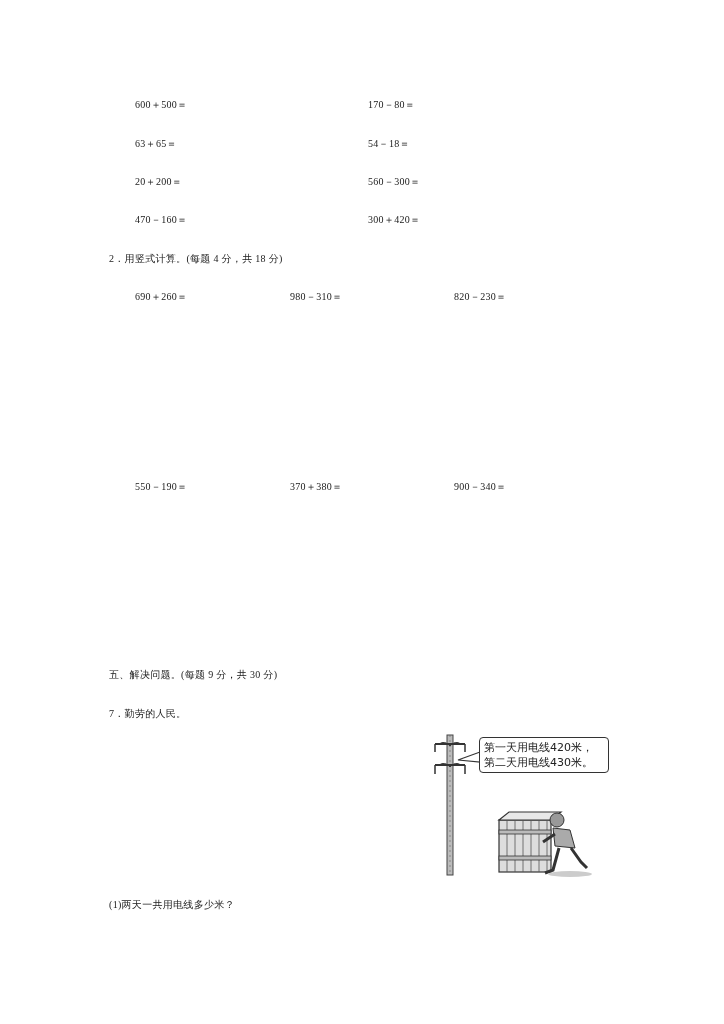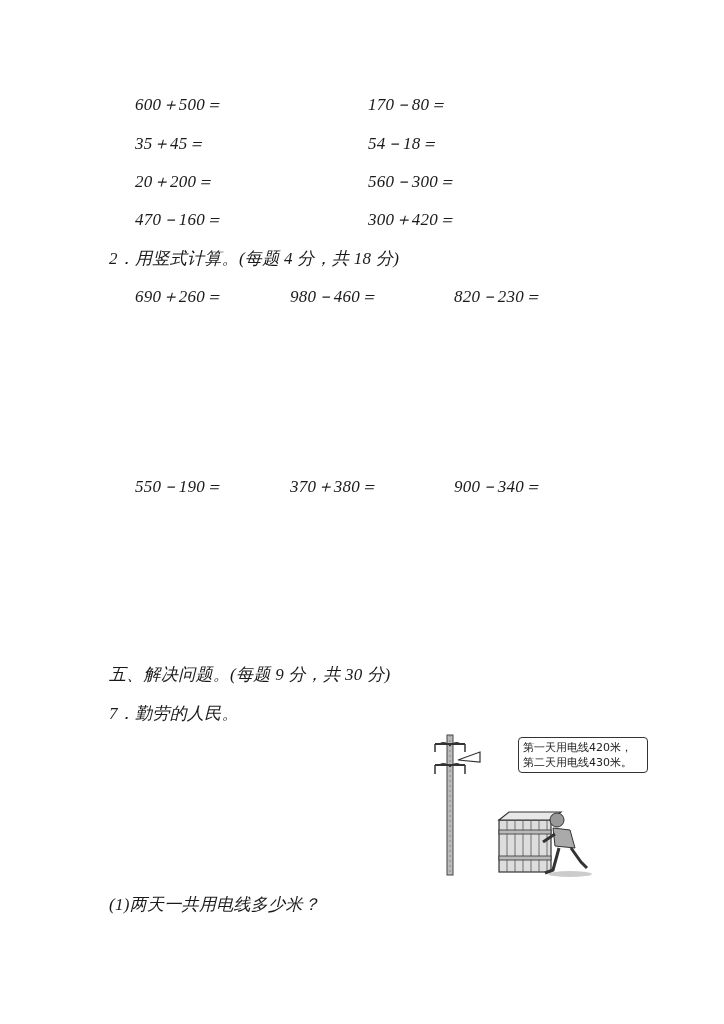--- a/index.html
+++ b/index.html
@@ -1,42 +1,42 @@
 <!DOCTYPE html>
 <html><head>
 <meta charset="utf-8">
 <style>
   html, body { margin: 0; padding: 0; background: #ffffff; }
   body { width: 724px; height: 1024px; position: relative; overflow: hidden;
          font-family: "Liberation Serif", "DejaVu Serif", serif; color: #1a1a1a; }
-  .t { position: absolute; font-size: 17px; line-height: 18px; white-space: nowrap; letter-spacing: 0.3px; font-style: italic; }
+  .t { position: absolute; font-size: 10px; line-height: 18px; white-space: nowrap; letter-spacing: 0.3px; }
   .illus { position: absolute; left: 425px; top: 730px; width: 195px; height: 150px; }
   .bubble { position: absolute; left: 54px; top: 7px; width: 130px; height: 36px;
             border: 1.5px solid #333; border-radius: 4px; background: #fff;
             font-family: "DejaVu Sans", sans-serif; font-size: 11px; line-height: 15px;
-            padding: 2px 4px; box-sizing: border-box; color: #222; margin-left: 39px; }
+            padding: 2px 4px; box-sizing: border-box; color: #222; }
   .bubble div { white-space: nowrap; }
 </style>
 </head>
 <body>
 
 <div class="t" style="left:135px;top:96px">600＋500＝</div>
-<div class="t" style="left:135px;top:135px">35＋45＝</div>
+<div class="t" style="left:135px;top:135px">63＋65＝</div>
 <div class="t" style="left:135px;top:173px">20＋200＝</div>
 <div class="t" style="left:135px;top:211px">470－160＝</div>
 
 <div class="t" style="left:368px;top:96px">170－80＝</div>
 <div class="t" style="left:368px;top:135px">54－18＝</div>
 <div class="t" style="left:368px;top:173px">560－300＝</div>
 <div class="t" style="left:368px;top:211px">300＋420＝</div>
 
 <div class="t" style="left:109px;top:250px">2．用竖式计算。(每题 4 分，共 18 分)</div>
 
 <div class="t" style="left:135px;top:288px">690＋260＝</div>
-<div class="t" style="left:290px;top:288px">980－460＝</div>
+<div class="t" style="left:290px;top:288px">980－310＝</div>
 <div class="t" style="left:454px;top:288px">820－230＝</div>
 
 <div class="t" style="left:135px;top:478px">550－190＝</div>
 <div class="t" style="left:290px;top:478px">370＋380＝</div>
 <div class="t" style="left:454px;top:478px">900－340＝</div>
 
 <div class="t" style="left:109px;top:666px">五、解决问题。(每题 9 分，共 30 分)</div>
 <div class="t" style="left:109px;top:705px">7．勤劳的人民。</div>
 
 <div class="illus">

